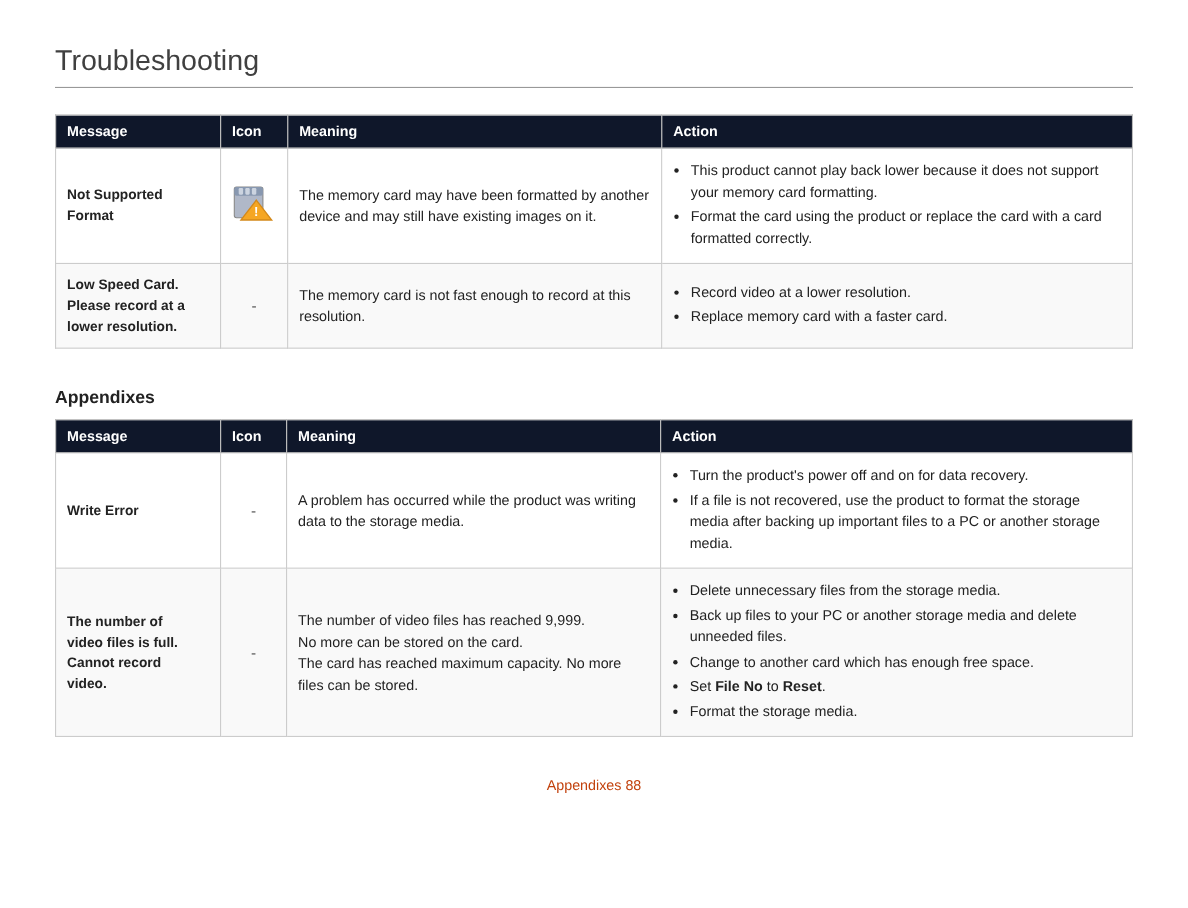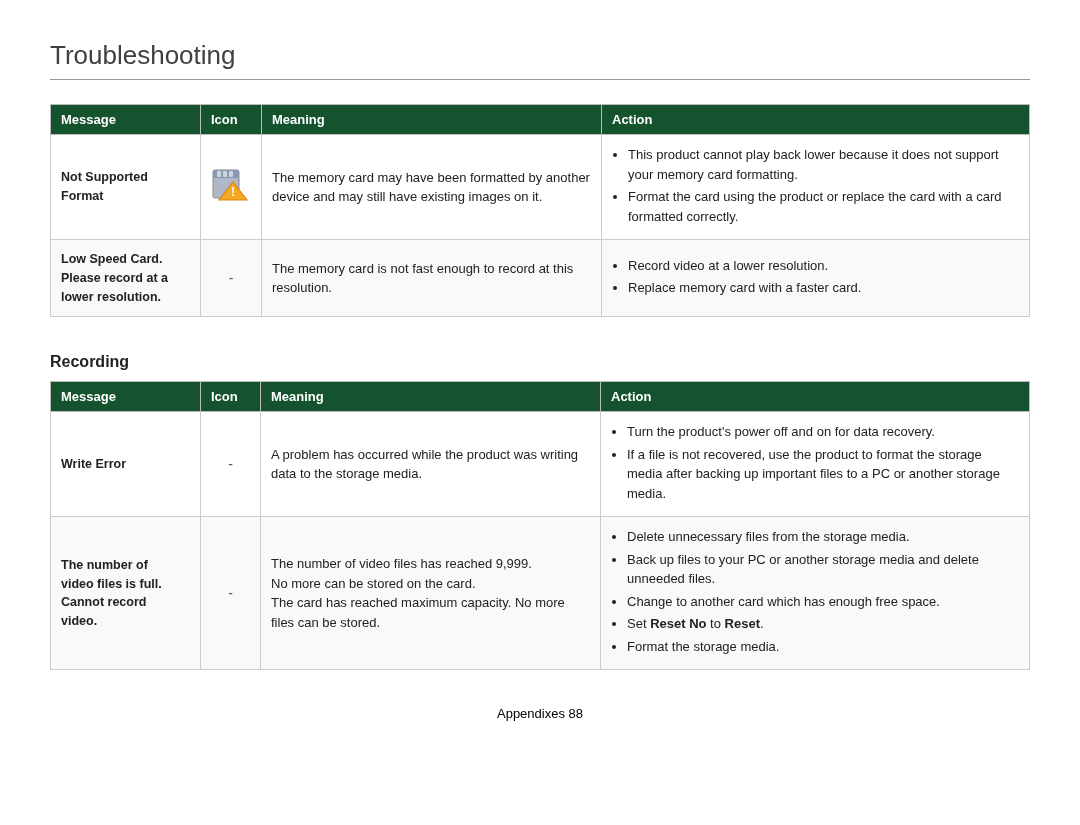--- a/index.html
+++ b/index.html
@@ -26,21 +26,21 @@
       margin-bottom: 10px;
       color: #222;
     }
     .section { margin-bottom: 36px; }
     table {
       width: 100%;
       border-collapse: collapse;
       margin-bottom: 0;
     }
     thead tr {
-      background: #14532d;
+      background: #0f172a;
       color: #fff;
     }
     thead th {
       padding: 7px 10px;
       font-weight: bold;
       font-size: 13px;
       text-align: left;
       border: 1px solid #bbb;
     }
     tbody tr {
@@ -75,21 +75,21 @@
       padding-left: 16px;
       list-style-type: disc;
     }
     ul.action-list li {
       margin-bottom: 3px;
     }
     .footer {
       text-align: center;
       margin-top: 30px;
       font-size: 13px;
-      color: #000000;
+      color: #c2410c;
     }
     
     .dash-icon {
       font-size: 14px;
       color: #555;
     }
   </style>
 </head>
 <body>
 
@@ -145,21 +145,21 @@
             <li>Record video at a lower resolution.</li>
             <li>Replace memory card with a faster card.</li>
           </ul>
         </td>
       </tr>
     </tbody>
   </table>
 </div>
 
 <div class="section">
-  <h2>Recording</h2>
+  <h2>Appendixes</h2>
   <table>
     <thead>
       <tr>
         <th>Message</th>
         <th>Icon</th>
         <th>Meaning</th>
         <th>Action</th>
       </tr>
     </thead>
     <tbody>
@@ -182,21 +182,21 @@
         <td class="msg-col"><strong>The number of<br>video files is full.<br>Cannot record<br>video.</strong></td>
         <td class="icon-col">
           <span class="dash-icon">-</span>
         </td>
         <td class="meaning-col">The number of video files has reached 9,999.<br>No more can be stored on the card.<br>The card has reached maximum capacity. No more files can be stored.</td>
         <td class="action-col">
           <ul class="action-list">
             <li>Delete unnecessary files from the storage media.</li>
             <li>Back up files to your PC or another storage media and delete unneeded files.</li>
             <li>Change to another card which has enough free space.</li>
-            <li>Set <strong>Reset No</strong> to <strong>Reset</strong>.</li>
+            <li>Set <strong>File No</strong> to <strong>Reset</strong>.</li>
             <li>Format the storage media.</li>
           </ul>
         </td>
       </tr>
     </tbody>
   </table>
 </div>
 
 <div class="footer">Appendixes  88</div>
 

